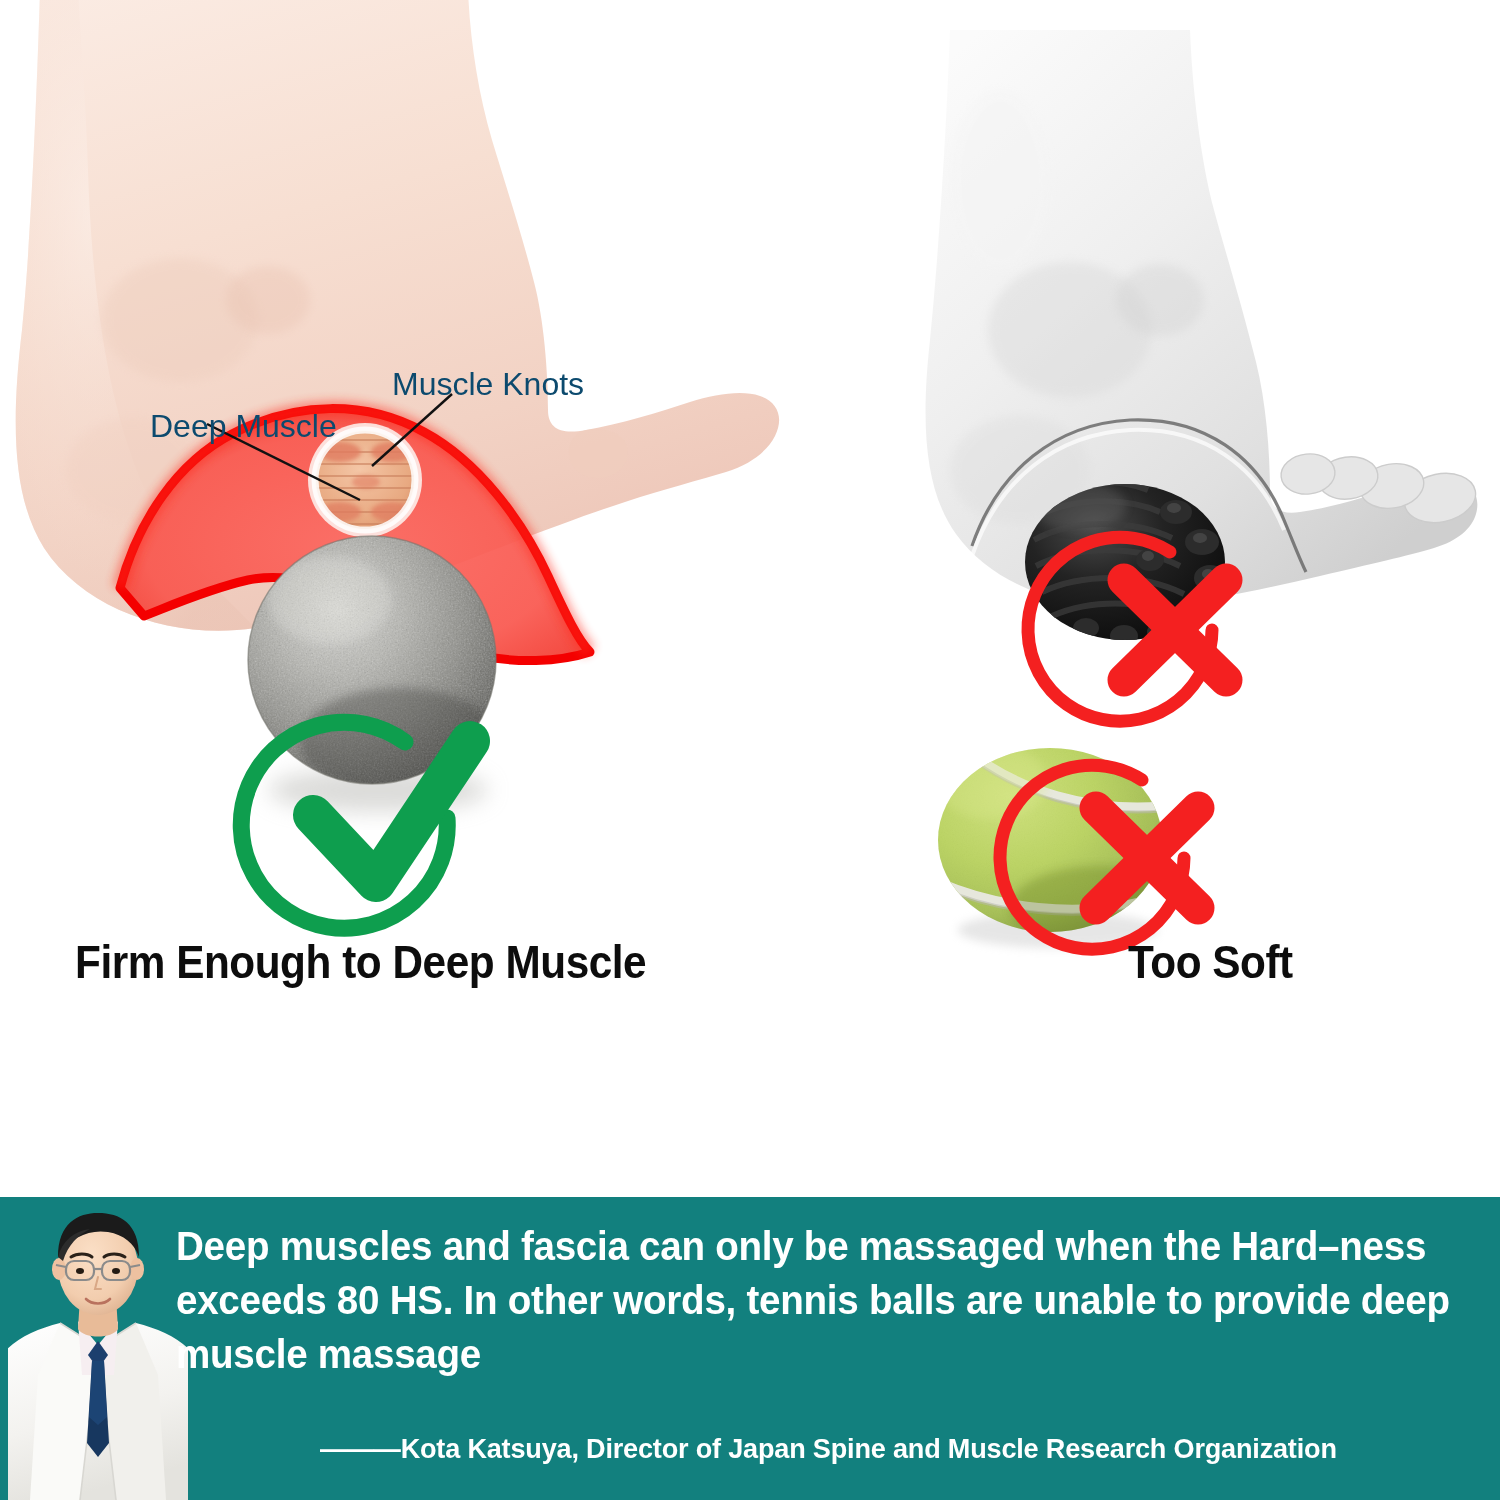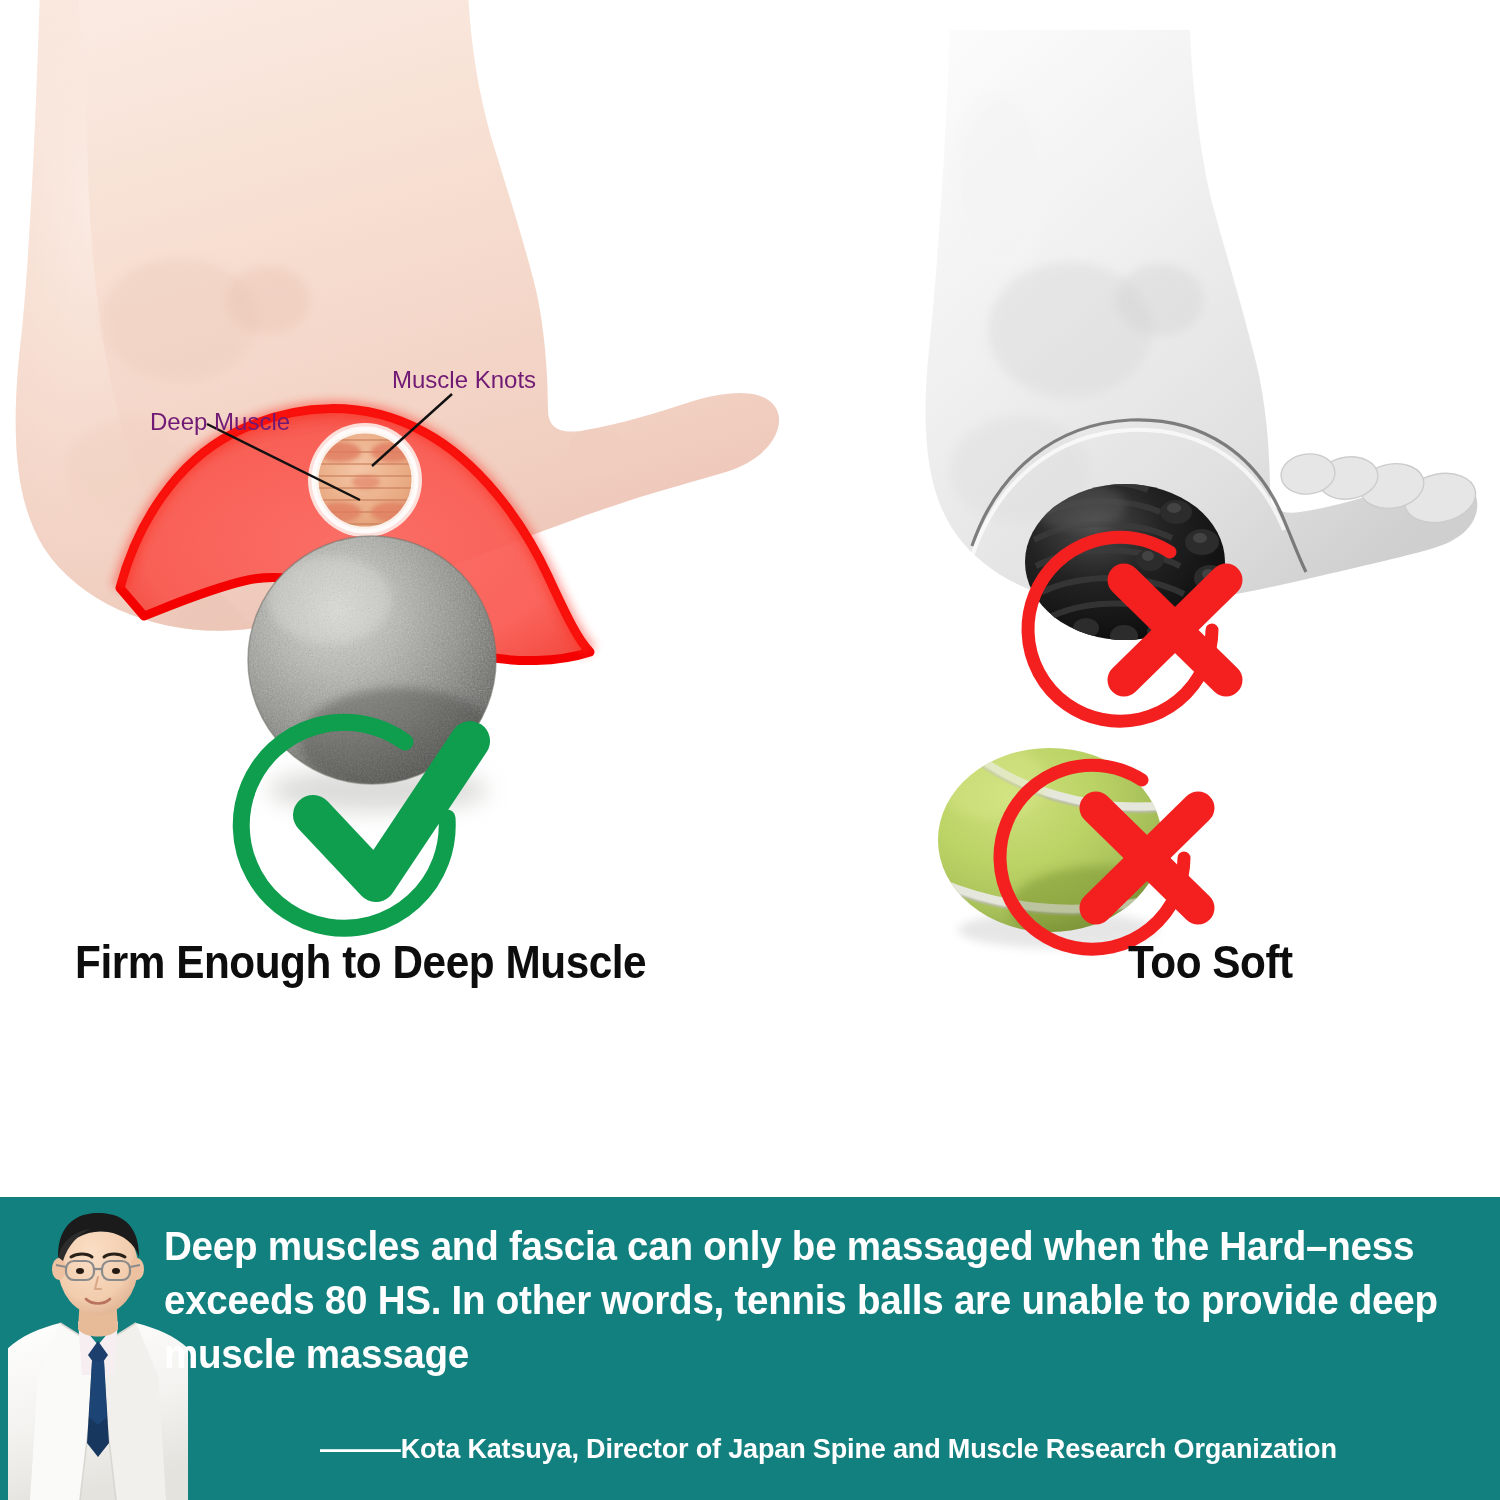--- a/index.html
+++ b/index.html
@@ -46,22 +46,22 @@
   #caption-right {
     left: 1128px; top: 935px;
     font-size: 46px;
     transform: scaleX(0.92);
     transform-origin: left center;
   }
 
   
   .annot {
     position: absolute;
-    font-size: 24px;
-    color: #701a75;
+    font-size: 32px;
+    color: #0c4a6e;
     white-space: nowrap;
   }
   #label-deep-muscle { left: 150px; top: 408px; }
   #label-muscle-knots { left: 392px; top: 366px; }
 
   
   #banner {
     position: absolute;
     left: 0; top: 1197px;
     width: 1500px; height: 303px;
@@ -69,21 +69,21 @@
     overflow: hidden;
   }
   #doctor-photo {
     position: absolute;
     left: 8px; bottom: 0;
     width: 180px; height: 295px;
     overflow: hidden;
   }
   #quote-block {
     position: absolute;
-    left: 164px; top: 22px;
+    left: 176px; top: 22px;
     width: 1312px;
   }
   #quote-text {
     color: #ffffff;
     font-size: 41.5px;
     line-height: 1.30;
     font-weight: bold;
     letter-spacing: -0.3px;
     transform: scaleX(0.93);
     transform-origin: left top;

